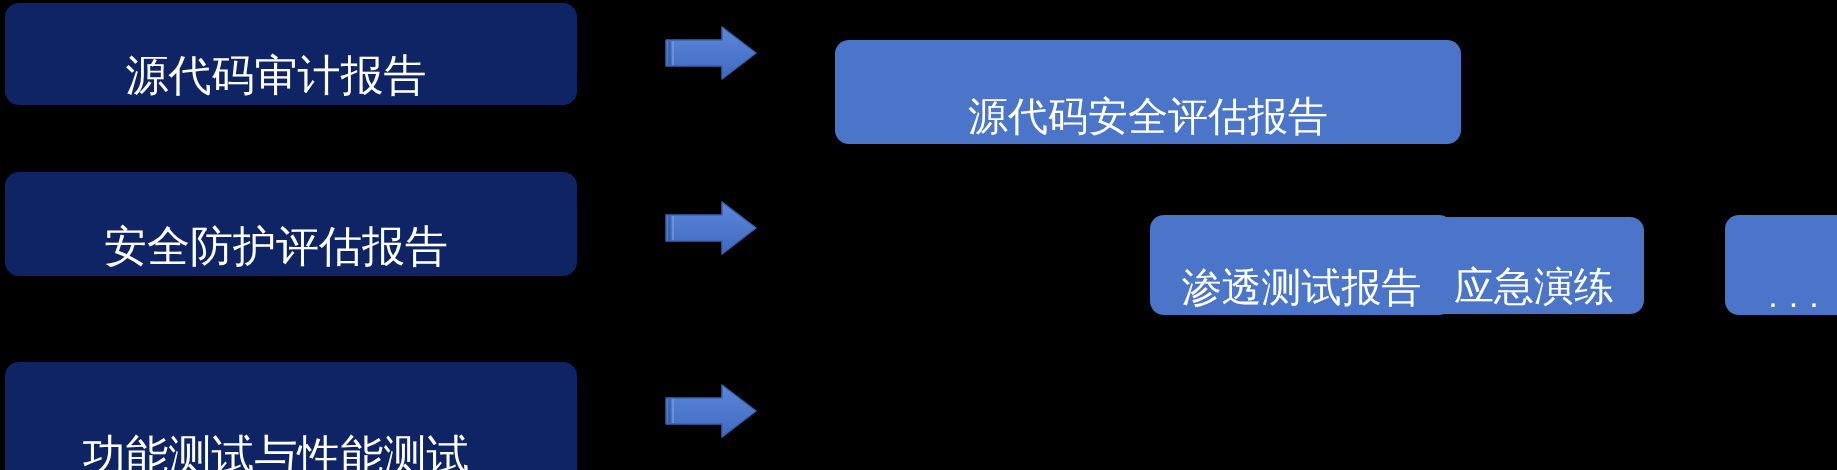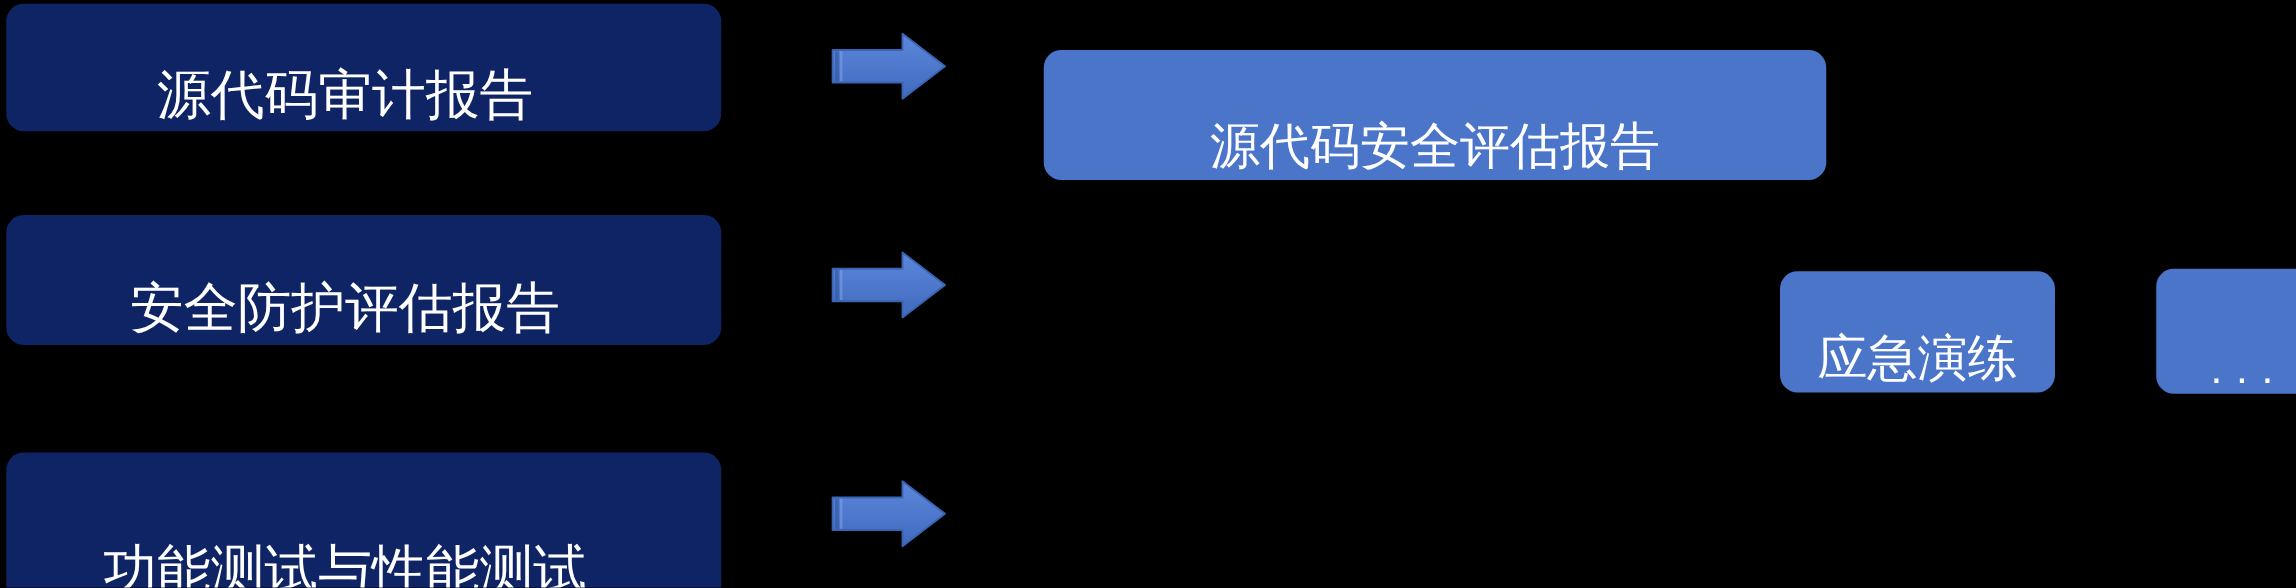--- a/index.html
+++ b/index.html
@@ -80,20 +80,23 @@
     <span class="label">安全防护评估报告</span>
   </div>
 
   <svg class="arrow" style="left:665px; top:201px;" viewBox="0 0 92 54">
     <path d="M1 14 L57 14 L57 1 L91 27 L57 53 L57 40 L1 40 Z" fill="url(#arrowGrad)" stroke="#3a64b4" stroke-width="1.5" stroke-linejoin="round"></path>
     <rect x="3" y="15" width="3" height="24" fill="#2e559e" opacity="0.6"></rect>
     <rect x="7" y="15" width="2" height="24" fill="#83a6e6" opacity="0.5"></rect>
   </svg>
 
 
+  <div class="box out" style="left:1150px; top:178px; width:303px; height:100px;">
+    <span class="label">渗透测试报告</span>
+  </div>
 
   <div class="box out" style="left:1424px; top:180px; width:220px; height:97px;">
     <span class="label">应急演练</span>
   </div>
 
   <div class="box out ellipsis" style="left:1725px; top:178px; width:134px; height:100px;">
     <span class="label">...</span>
   </div>
 
   <div class="box src" style="left:5px; top:362px; width:572px; height:123px;">

